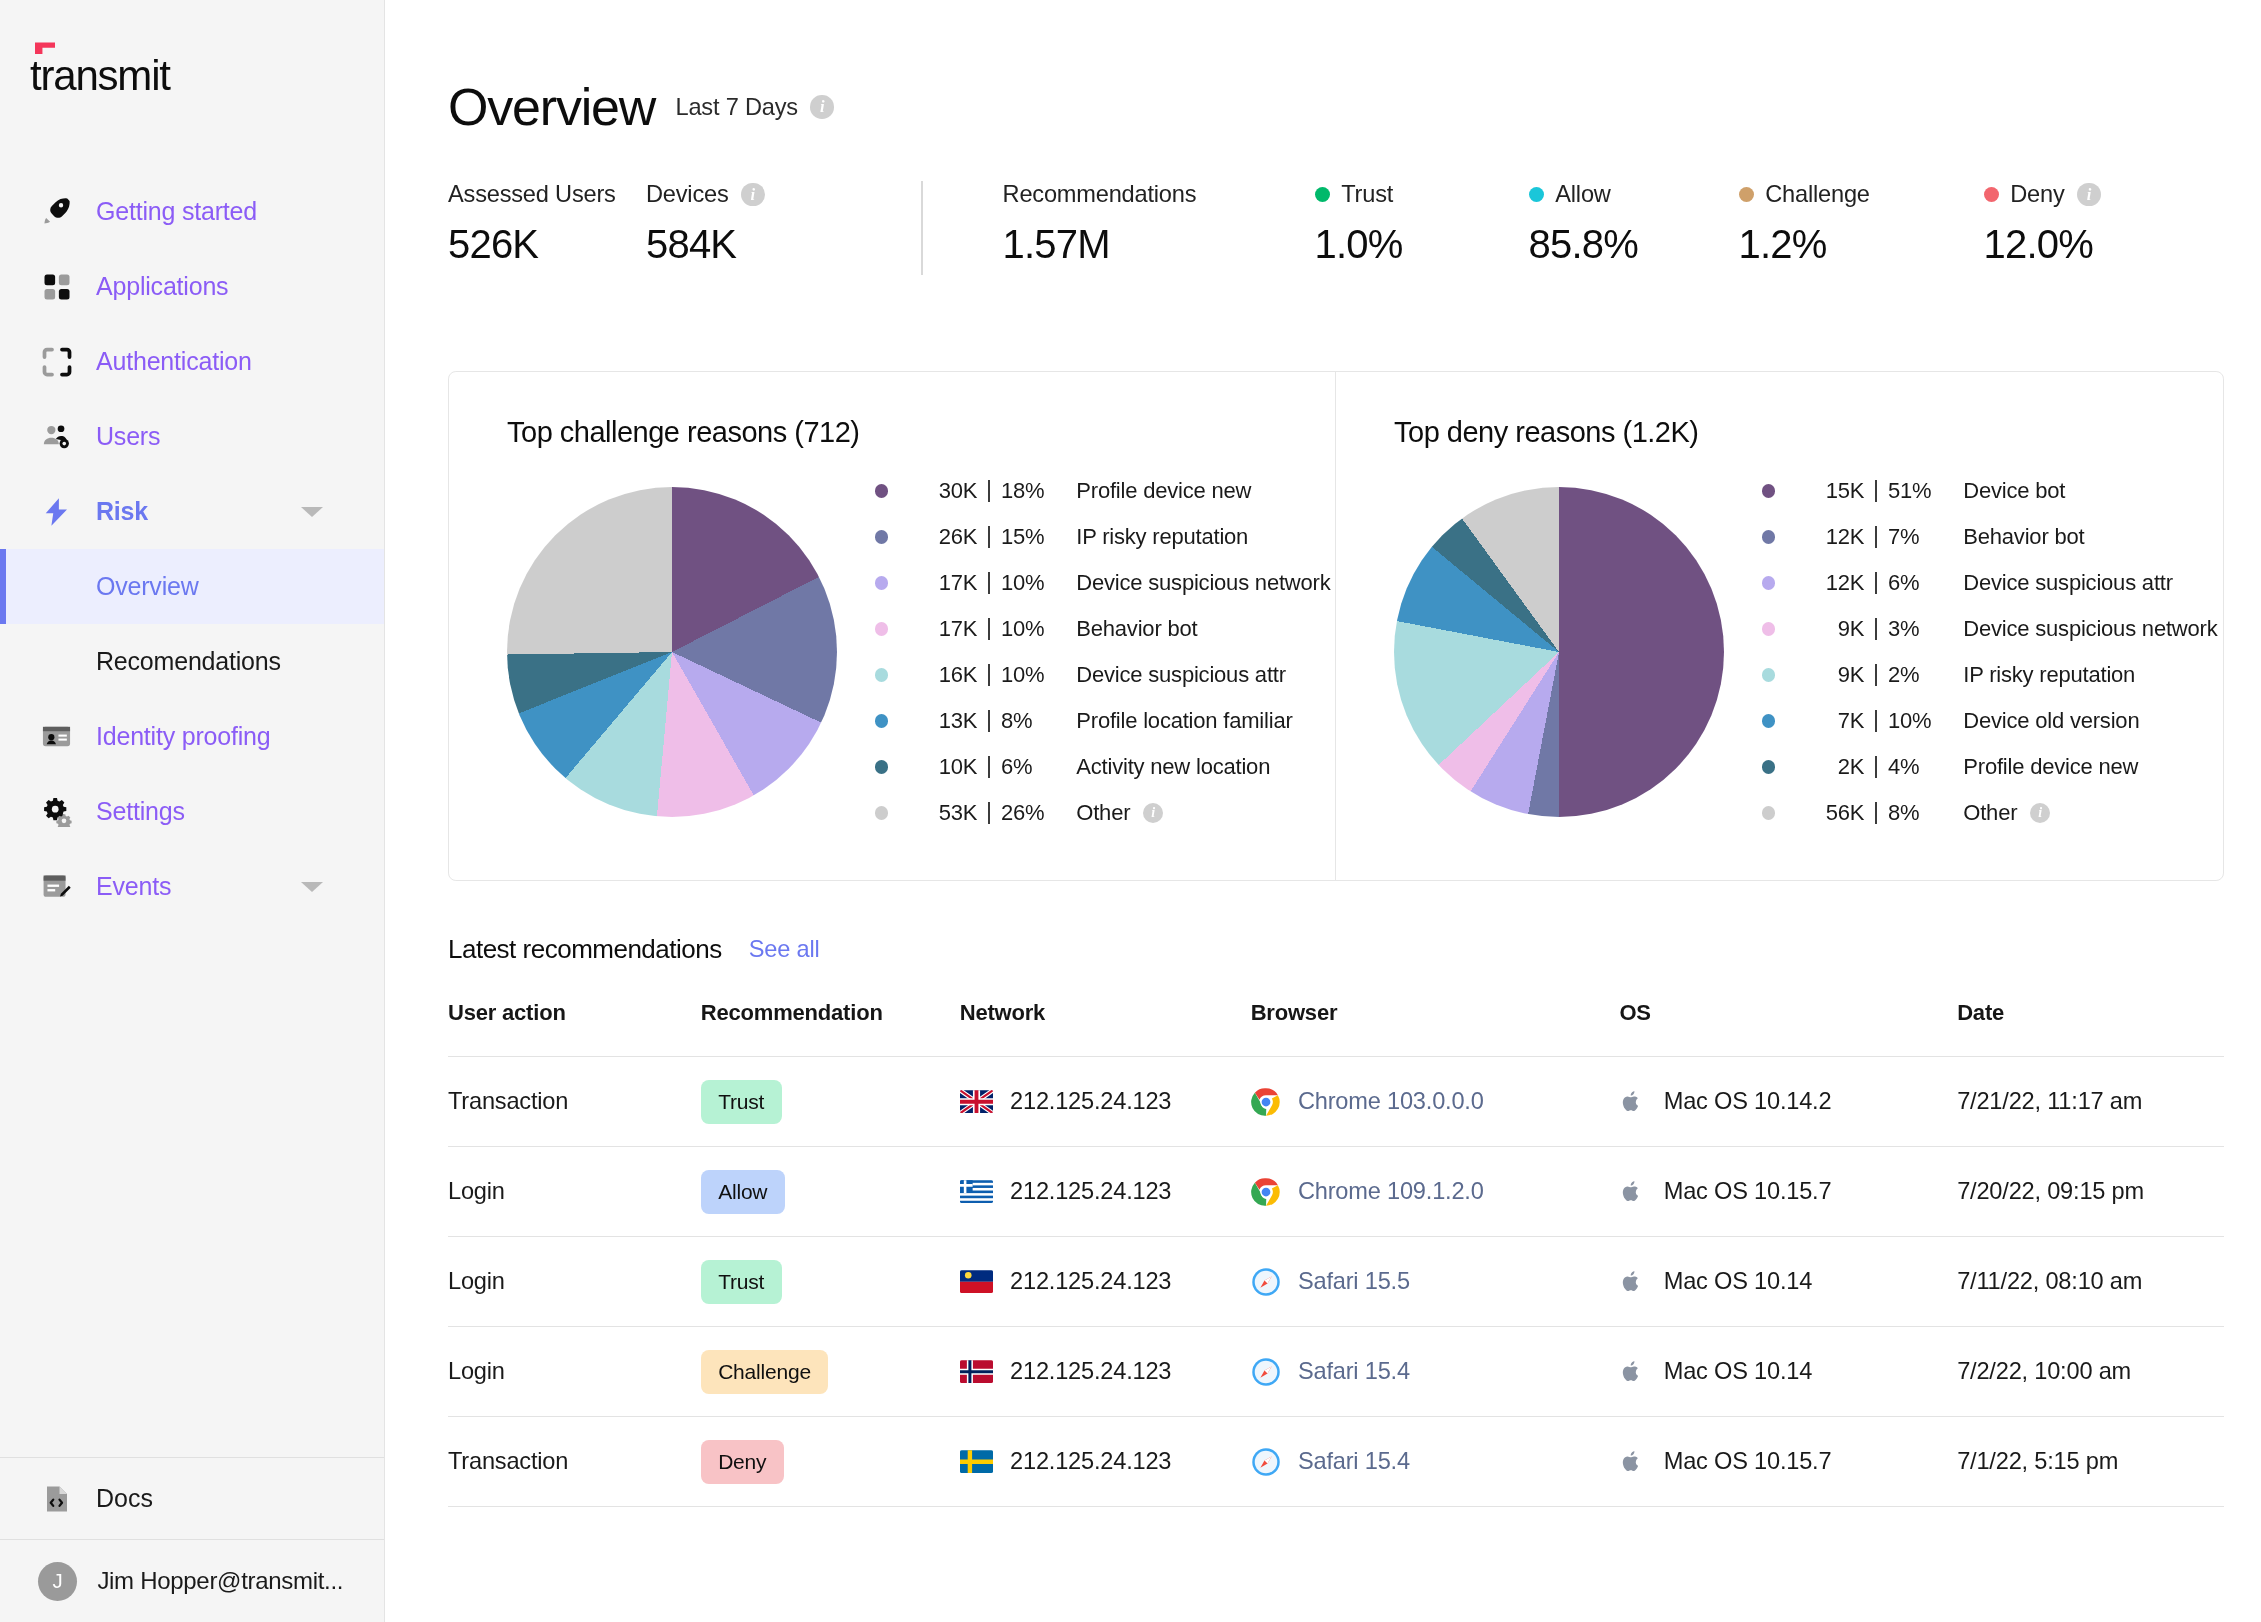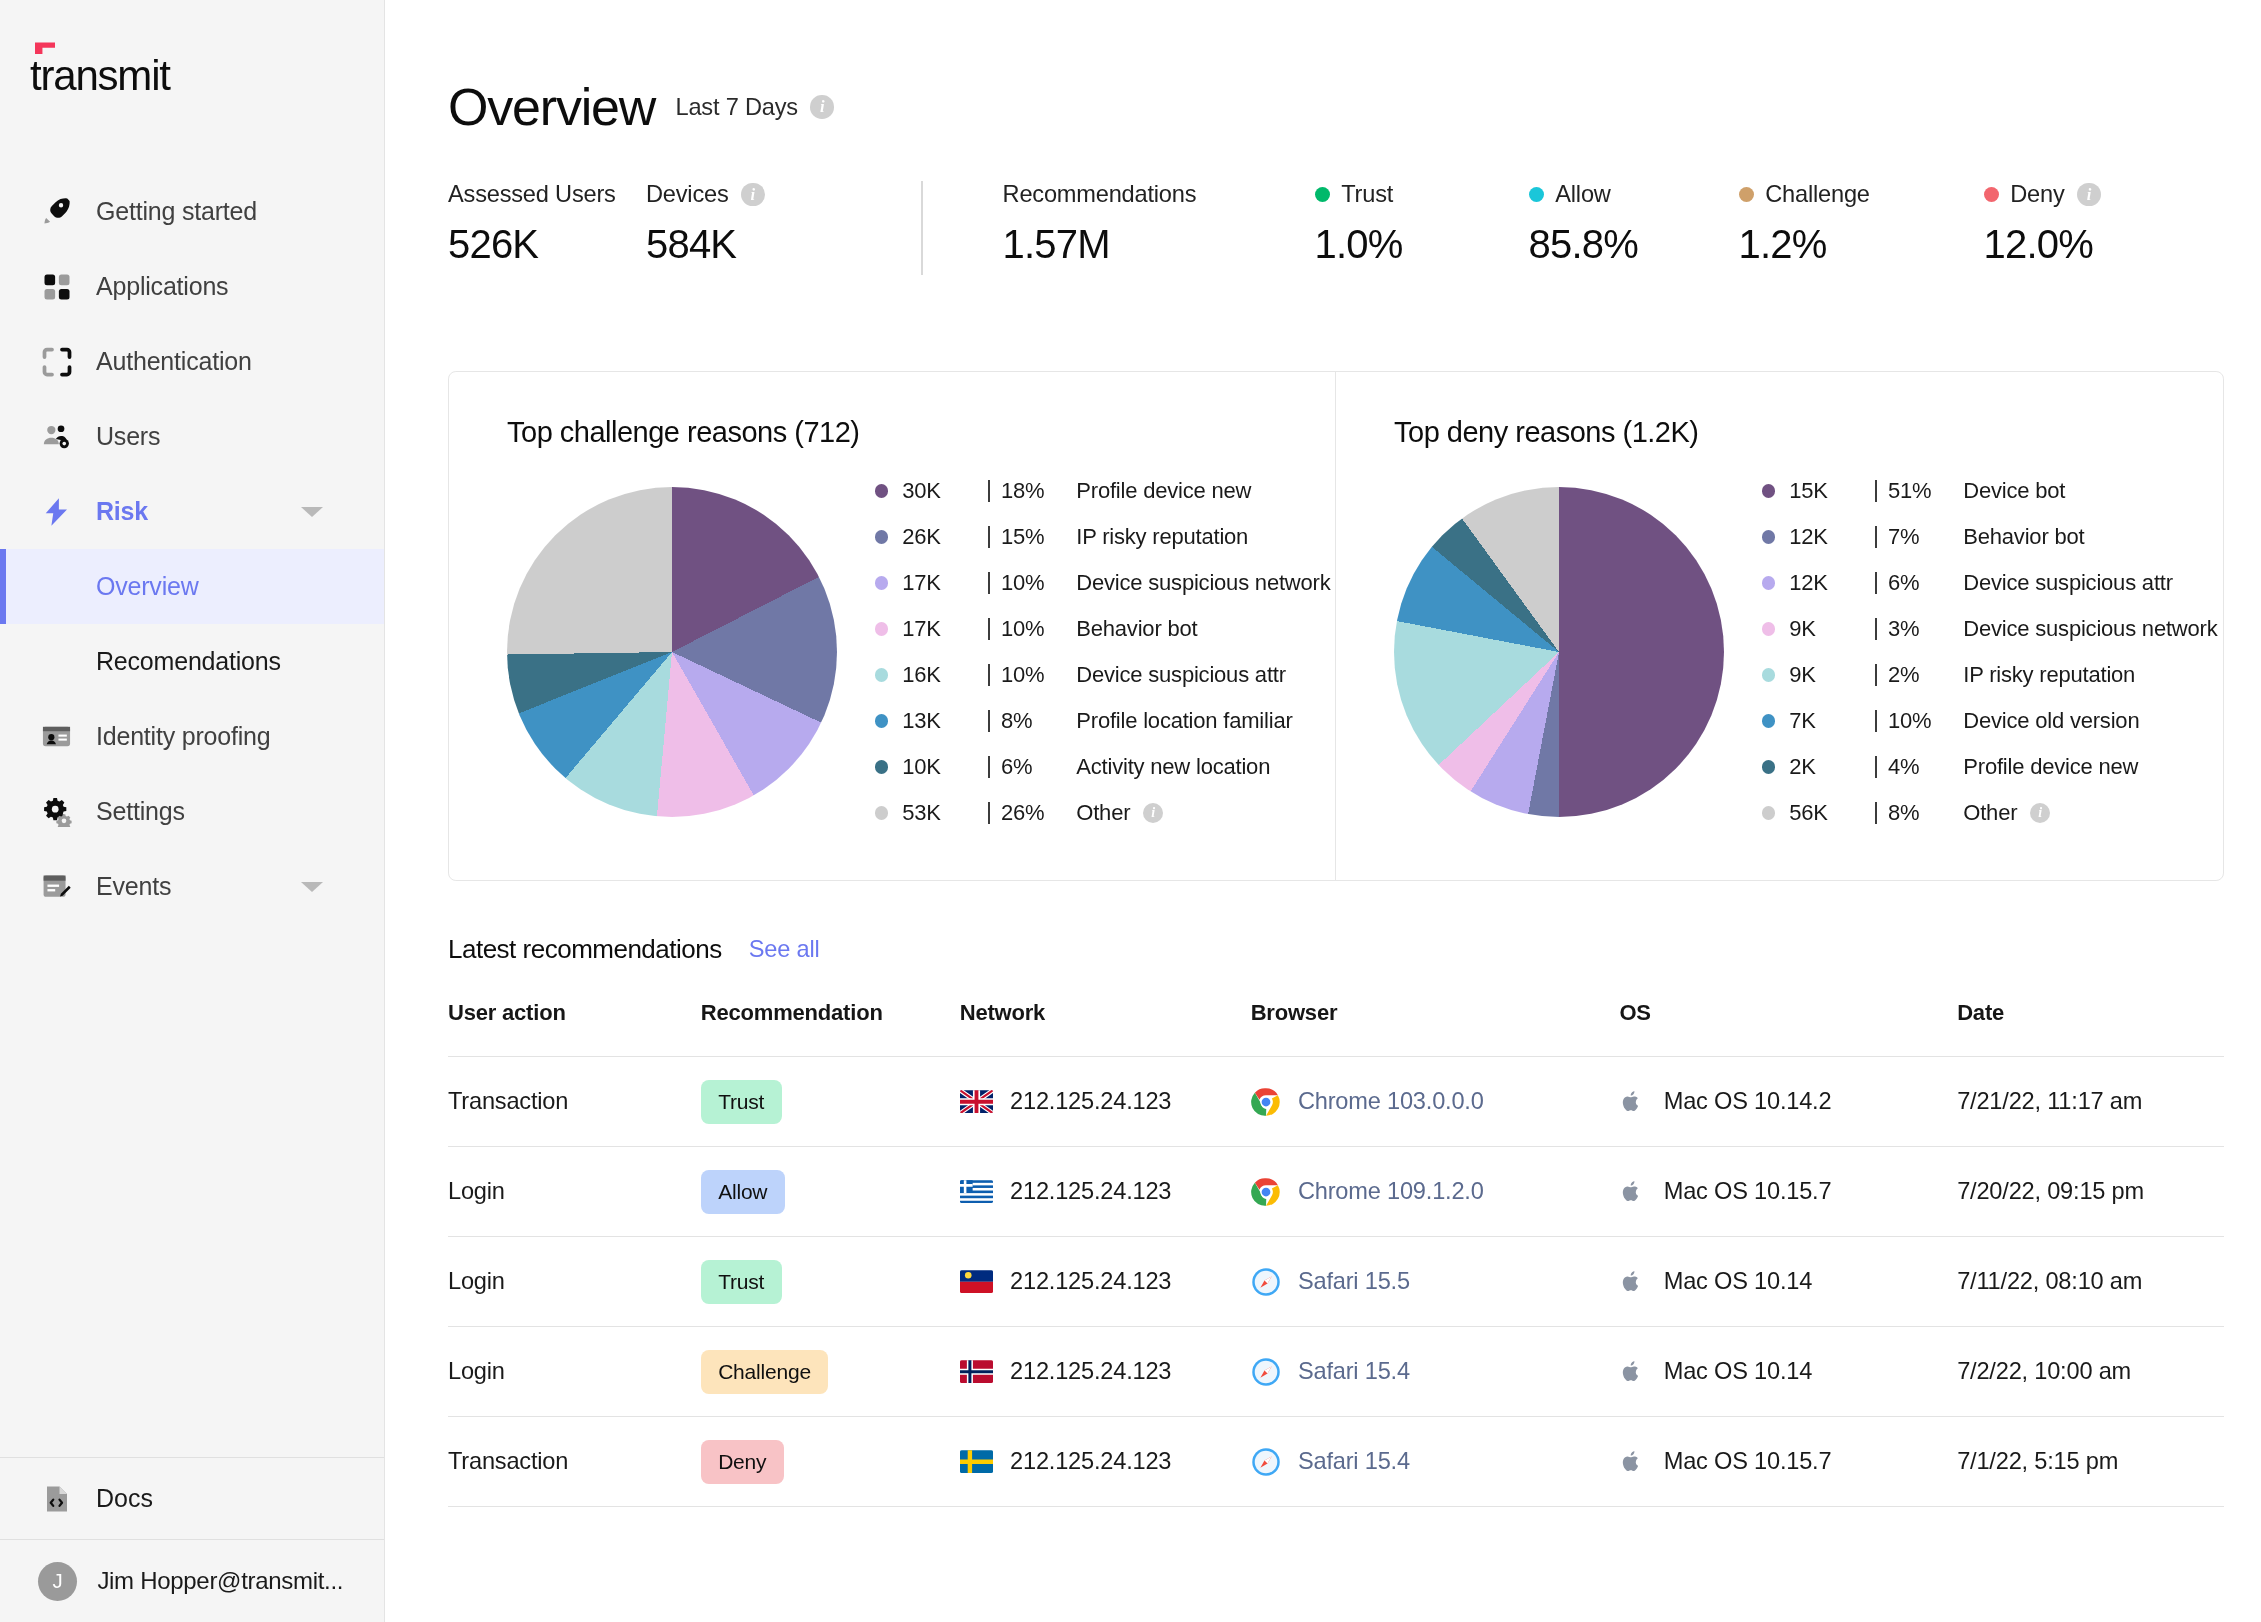--- a/index.html
+++ b/index.html
@@ -33,21 +33,21 @@
     width: 20.4px; height: 11.8px; background: #f4365a;
     clip-path: polygon(0 0, 100% 0, 100% 45%, 38% 45%, 38% 100%, 0 100%);
   }
   .nav { margin-top: 17.3px; flex: 1; }
   .nav-item {
     display: flex; align-items: center;
     height: 75px; padding-left: 39px;
     cursor: pointer; position: relative;
   }
   .nav-item .nav-label {
-    font-size: 25px; color: #404040; margin-left: 22px; letter-spacing: -0.2px;
+    font-size: 25px; color: #8b5cf6; margin-left: 22px; letter-spacing: -0.2px;
   }
   .nav-item.active-parent .nav-label { color: #6b78f0; font-weight: 600; }
   .nav-sub {
     display: flex; align-items: center;
     height: 75px; padding-left: 96px; cursor: pointer; position: relative;
   }
   .nav-sub .nav-label { font-size: 25px; color: #1a1a1a; letter-spacing: -0.2px; }
   .nav-sub.selected { background: #eceefe; }
   .nav-sub.selected::before {
     content: ""; position: absolute; left: 0; top: 0; bottom: 0;
@@ -113,21 +113,21 @@
     display: flex;
   }
   .chart-half { width: 887px; height: 100%; padding: 44px 0 0 58px; position: relative; }
   .chart-half:first-child { border-right: 1.6px solid #e6e6e6; }
   .chart-title { font-size: 29px; font-weight: 500; color: #0d0d0d; letter-spacing: -0.5px; }
   .chart-body { display: flex; align-items: center; margin-top: 19px; }
   .pie { width: 330px; height: 330px; border-radius: 50%; flex: 0 0 330px; }
   .legend { margin-left: 38px; }
   .legend-row { display: flex; align-items: center; height: 46px; }
   .lg-dot { width: 13.3px; height: 13.3px; border-radius: 50%; flex: 0 0 13.3px; }
-  .lg-val { font-size: 22px; color: #1a1a1a; width: 75px; text-align: left; margin-left: 14px; letter-spacing: -0.2px; }
+  .lg-val { font-size: 22px; color: #1a1a1a; width: 75px; text-align: right; margin-left: 14px; letter-spacing: -0.2px; }
   .lg-bar { width: 1.6px; height: 22px; background: #1a1a1a; margin: 0 11px; opacity: .85; }
   .lg-pct { font-size: 22px; color: #1a1a1a; width: 55px; letter-spacing: -0.2px; }
   .lg-name { font-size: 22px; color: #1a1a1a; margin-left: 20.4px; letter-spacing: -0.2px; white-space: nowrap; }
   .legend-row.other .lg-dot { opacity: 1; }
 
   
   .table-head-row { display: flex; align-items: center; padding: 53px 0 0 63px; }
   .table-title { font-size: 26px; font-weight: 500; color: #0d0d0d; letter-spacing: -0.5px; }
   .see-all { font-size: 23.6px; color: #6b78f0; margin-left: 27px; cursor: pointer; letter-spacing: -0.2px; }
   table.rec { margin: 35px 0 0 63px; width: 1776px; border-collapse: collapse; }

